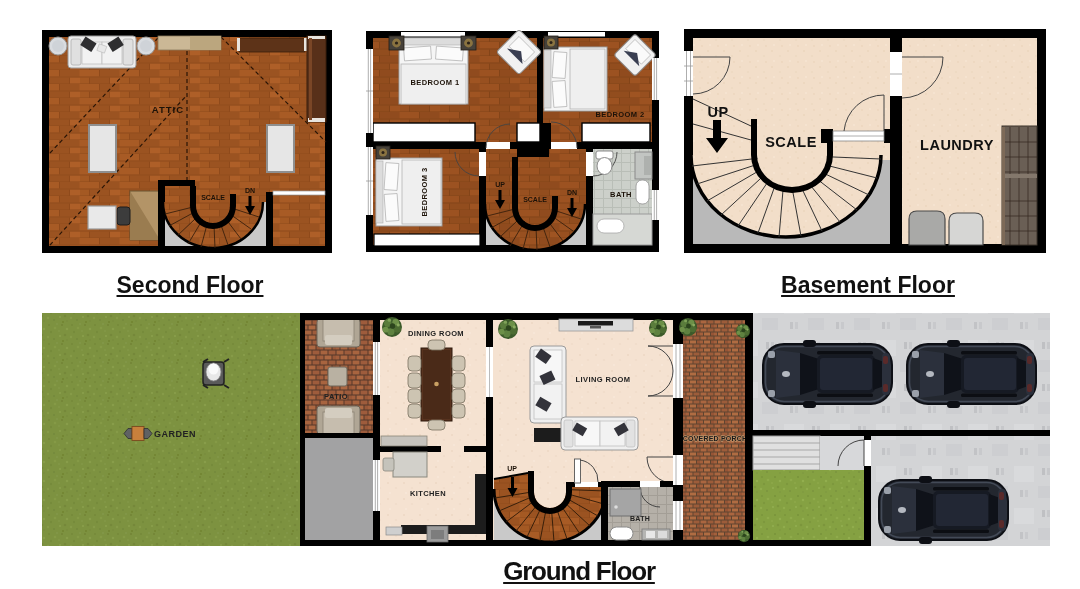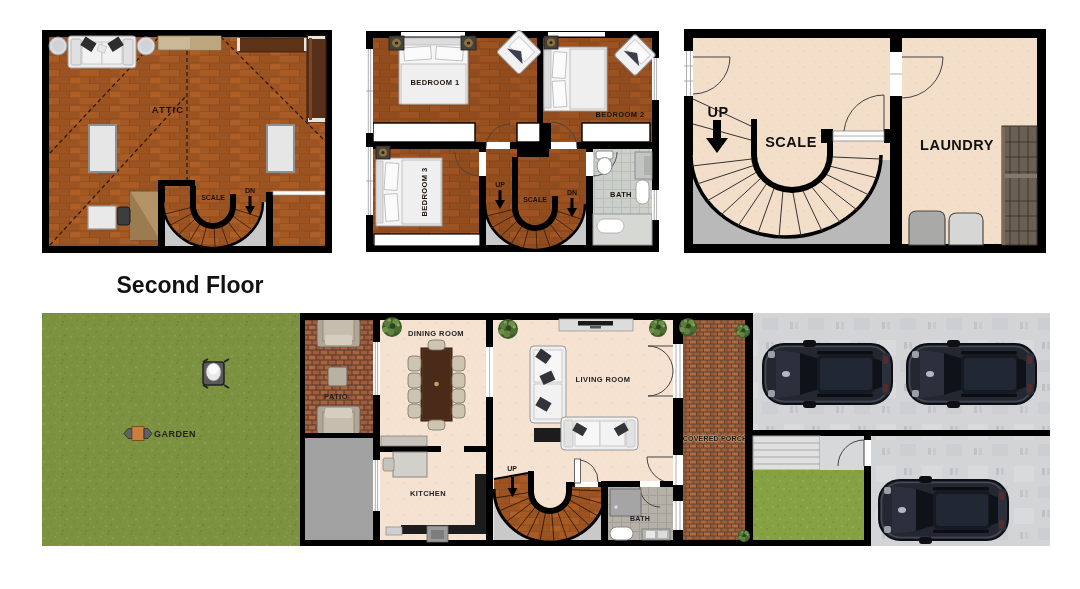--- a/index.html
+++ b/index.html
@@ -1,19 +1,19 @@
 <!DOCTYPE html>
 <html><head>
 <meta charset="utf-8">
 <style>
   html,body{margin:0;padding:0;background:#fff;}
   .page{position:relative;width:1080px;height:589px;background:#fff;overflow:hidden;
         font-family:"Liberation Sans",sans-serif;}
   .title{position:absolute;font-weight:bold;color:#111;font-size:23px;white-space:nowrap;
-         transform:translateX(-50%);}
+         transform:translateX(-50%);text-decoration:underline;}
 </style>
 </head>
 <body>
 <div class="page">
 <svg width="1080" height="589" viewBox="0 0 1080 589" xmlns="http://www.w3.org/2000/svg" style="position:absolute;left:0;top:0">
 <defs id="DEFS">
   <pattern id="woodA" width="40" height="14" patternUnits="userSpaceOnUse">
     <rect width="40" height="14" fill="#a25723"></rect>
     <rect x="0" y="0" width="19" height="6.5" fill="#a85b25"></rect>
     <rect x="20" y="0" width="19" height="6.5" fill="#9b5321"></rect>
@@ -856,14 +856,16 @@
 
   <use href="#plantL" transform="translate(743,331) scale(0.75)"></use>
 
   <use href="#plantL" transform="translate(744,536) scale(0.65)"></use>
 </g>
 </svg>
 
 <div class="title" style="left:190px;top:272px">Second Floor</div>
 
 
-
+<div class="title" style="left:868px;top:272px">Basement Floor</div>
+
+<div class="title" style="left:579px;top:556px;font-size:26px;letter-spacing:-1.2px">Ground Floor</div>
 </div>
 
 </body></html>

